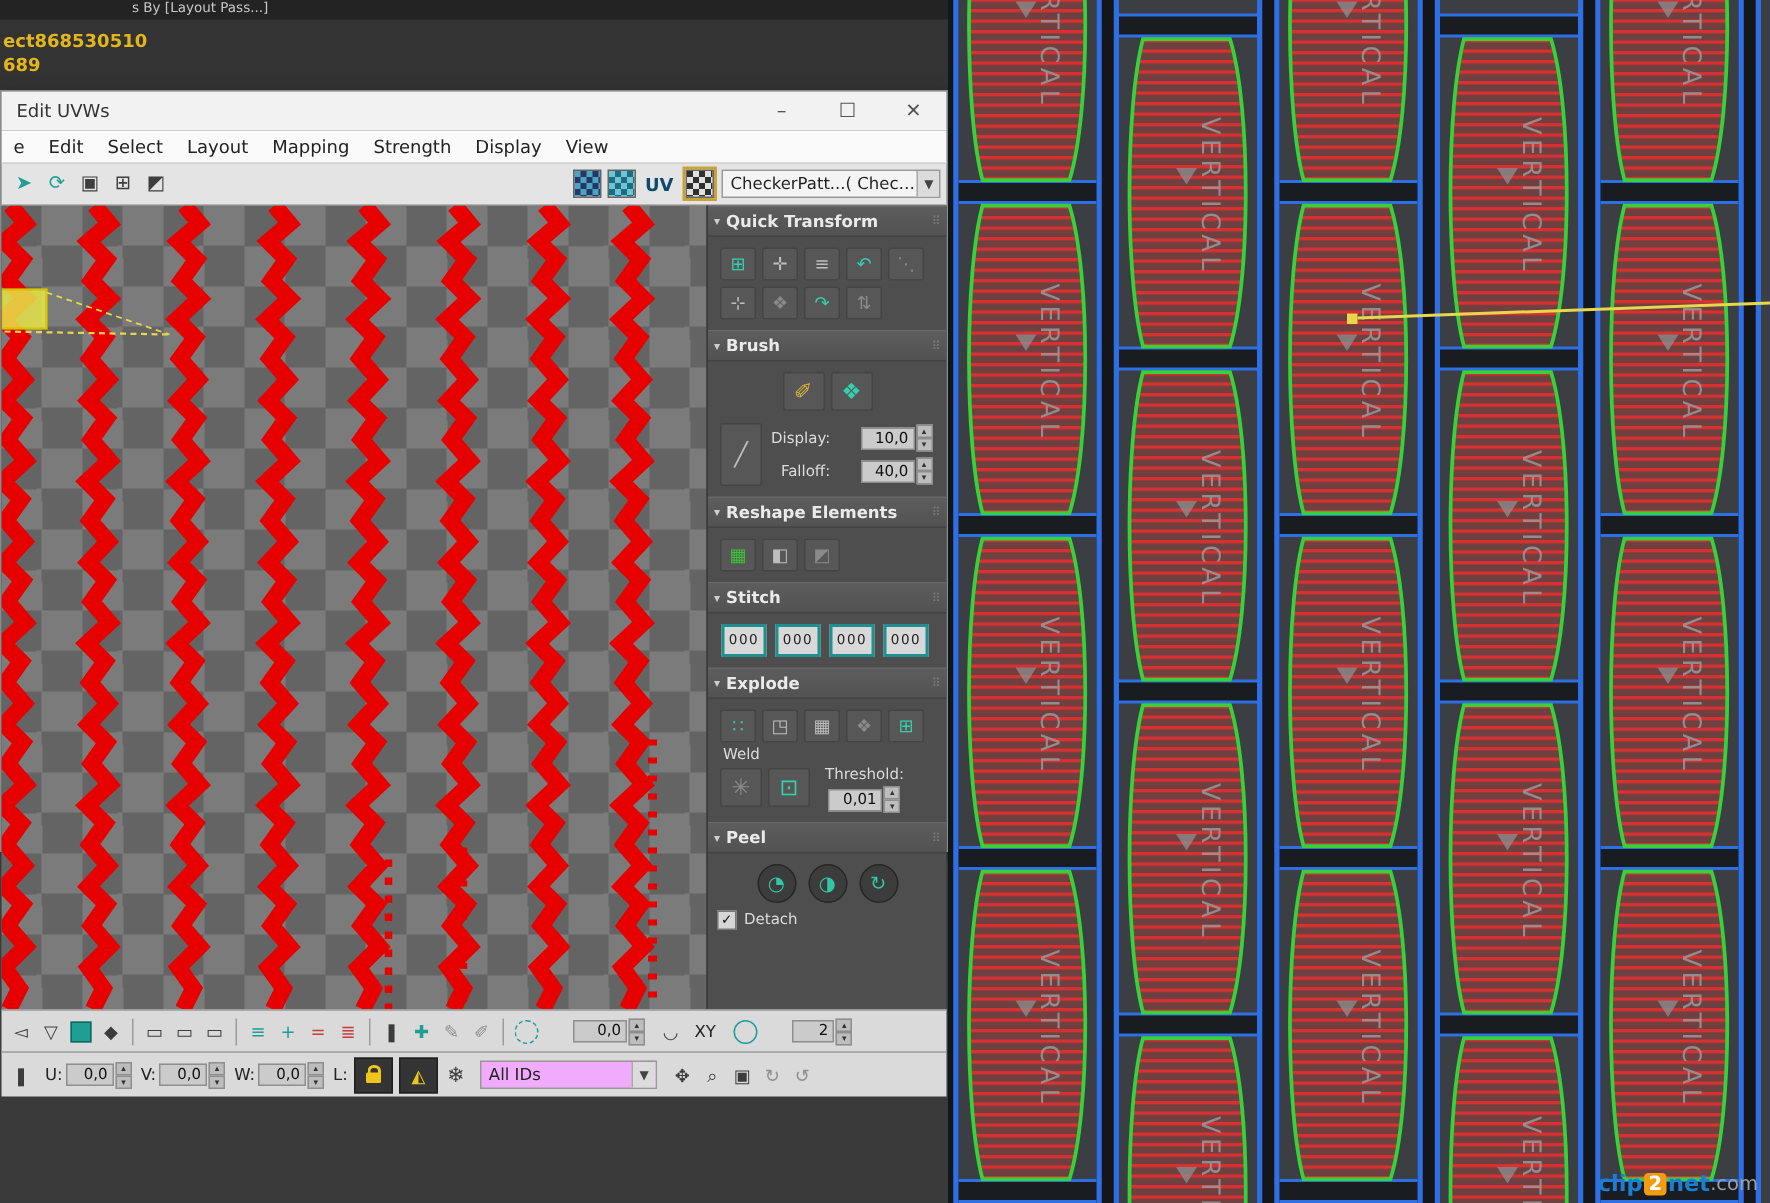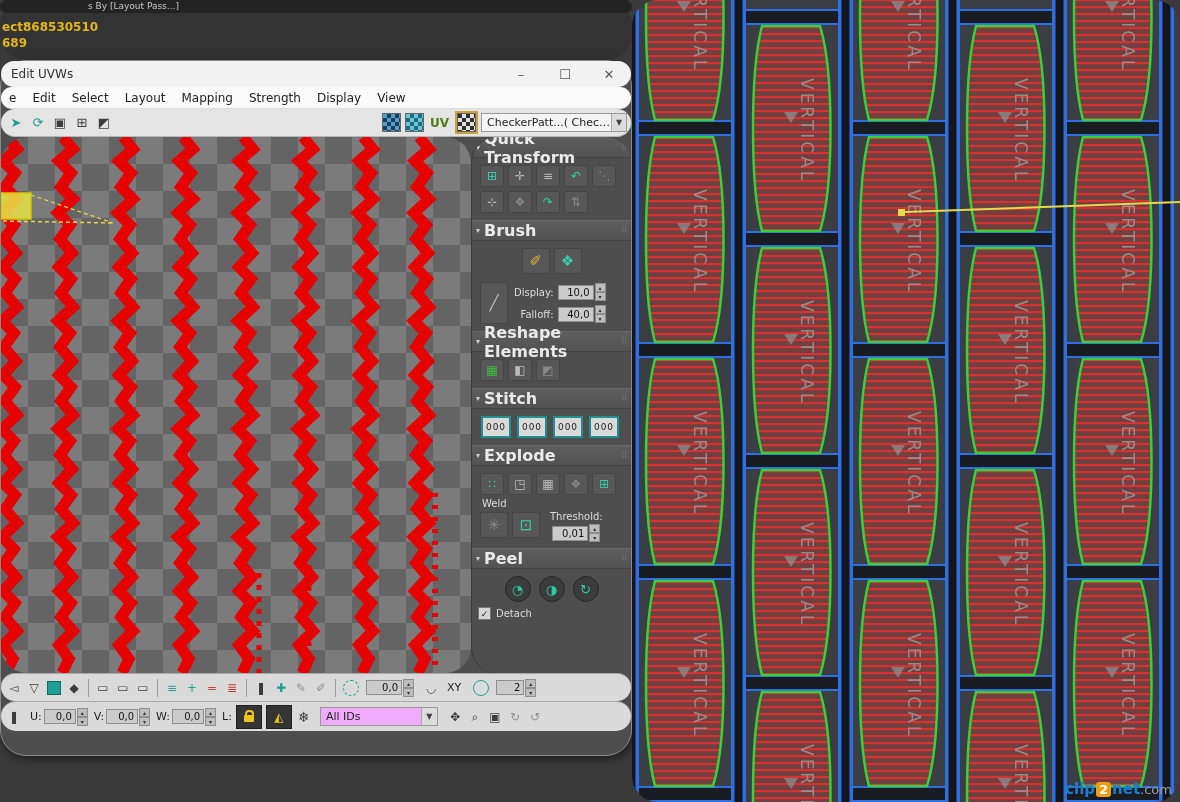--- a/index.html
+++ b/index.html
@@ -1,79 +1,79 @@
 <!DOCTYPE html>
 <html><head>
 <meta charset="utf-8">
 <style>
   html,body{margin:0;padding:0;background:#2c2c2c;}
   .screen{position:relative;width:1180px;height:802px;overflow:hidden;background:#3a3a3a;
           font-family:"DejaVu Sans",sans-serif;-webkit-font-smoothing:antialiased;}
-  .abs{position:absolute;border-radius:26px;}
+  .abs{position:absolute;}
 
   
   .top-area{left:0;top:0;width:632px;height:60px;background:#333;}
   .top-strip{left:0;top:0;width:632px;height:13px;background:#232323;color:#c8c8c8;font-size:9px;
              line-height:13px;padding-left:88px;box-sizing:border-box;}
   .obj-id{left:2px;top:20px;color:#e3b71c;font-size:12px;font-weight:bold;}
   .obj-num{left:2px;top:36px;color:#e3b71c;font-size:12px;font-weight:bold;}
 
   
-  .uvw{left:0;top:60px;width:632px;height:696px;background:#4e4e4e;border:1px solid #8a8a8a;
+  .uvw{left:0;top:60px;width:632px;height:508px;background:#4e4e4e;border:1px solid #8a8a8a;
        box-sizing:border-box;box-shadow:2px 3px 8px rgba(0,0,0,.5);}
   .titlebar{left:0;top:0;width:630px;height:26px;background:#f2f2f2;display:flex;align-items:center;}
   .title{font-size:12px;color:#333;padding-left:10px;}
   .winbtns{margin-left:auto;display:flex;}
   .winbtn{width:44px;height:26px;display:flex;align-items:center;justify-content:center;
           font-size:13px;color:#555;cursor:default;}
   .menubar{left:0;top:26px;width:630px;height:22px;background:#fafafa;border-bottom:1px solid #ddd;
            display:flex;align-items:center;box-sizing:border-box;}
   .menu-item{font-size:12px;color:#222;padding:0 8px;}
   .toolbar{left:0;top:48px;width:630px;height:28px;background:#e4e4e4;border-bottom:1px solid #b5b5b5;
            display:flex;align-items:center;box-sizing:border-box;padding:0 4px;}
   .tbtn{min-width:20px;height:20px;display:flex;align-items:center;justify-content:center;
         font-size:13px;color:#3e3e3e;margin:0 1px;}
   .tbtn.teal{color:#1f9e93;}
   .chk{width:17px;height:17px;border:1px solid #666;margin:0 2px;
        background:repeating-conic-gradient(#28356b 0% 25%, #4aa6bc 0% 50%);background-size:8px 8px;}
   .chk.map{background:repeating-conic-gradient(#e0e0e0 0% 25%, #2f2f2f 0% 50%);background-size:8px 8px;
        outline:2px solid #caa23a;}
-  .uv-label{font-size:12px;color:#4d7c0f;font-weight:bold;margin:0 6px 0 4px;}
+  .uv-label{font-size:12px;color:#0c4a6e;font-weight:bold;margin:0 6px 0 4px;}
   .dropdown{height:19px;background:#f4f4f4;border:1px solid #999;display:flex;align-items:center;
             font-size:11px;color:#222;padding-left:5px;box-sizing:border-box;}
   .dropdown .txt{overflow:hidden;white-space:nowrap;text-overflow:ellipsis;}
   .dd-arrow{width:15px;height:100%;display:flex;align-items:center;justify-content:center;
             font-size:8px;color:#444;background:#dcdcdc;border-left:1px solid #aaa;margin-left:auto;}
   .map-dd{width:146px;margin-left:3px;}
 
   
   .canvas{left:0;top:76px;width:470px;height:536px;overflow:hidden;
           background:repeating-conic-gradient(#7b7b7b 0% 25%, #646464 0% 50%);background-size:54px 54px;}
   .canvas svg{position:absolute;left:0;top:0;}
 
   
   .sidepanel{left:470px;top:76px;width:160px;height:536px;background:#4e4e4e;border-left:1px solid #3a3a3a;
              box-sizing:border-box;overflow:hidden;}
   .rollout-h{height:19px;background:linear-gradient(#5d5d5d,#525252);border-top:1px solid #686868;
              border-bottom:1px solid #434343;display:flex;align-items:center;padding:0 4px;}
   .rollout-h .arr{font-size:8px;color:#cfcfcf;margin-right:4px;}
-  .rollout-h .ttl{font-size:16px;font-weight:bold;color:#eaeaea;}
+  .rollout-h .ttl{font-size:11px;font-weight:bold;color:#eaeaea;}
   .rollout-h .grip{margin-left:auto;font-size:8px;color:#7a7a7a;}
   .ro-body{padding:4px 6px;}
   .icon-row{display:flex;align-items:center;margin:2px 0;}
   .pbtn{min-width:22px;height:20px;margin:1px 2px;background:#575757;border:1px solid #454545;
         border-radius:2px;display:flex;align-items:center;justify-content:center;
         font-size:12px;color:#35cfae;}
   .pbtn.big{min-width:26px;height:24px;font-size:15px;}
   .pbtn.gray{color:#bdbdbd;}
   .pbtn.dark{color:#8a8a8a;}
   .stitchbtn{min-width:26px;height:18px;margin:1px 3px;background:#d9d9d9;border:2px solid #1f8f8f;
         display:flex;align-items:center;justify-content:center;font-size:9px;color:#222;letter-spacing:1px;}
   .lbl{font-size:10px;color:#dcdcdc;}
-  .spin{display:flex;align-items:center;margin-left:4px;}
+  .spin{display:flex;align-items:center;margin-left:20px;}
   .spin-val{width:36px;height:15px;background:#cbcbcb;border:1px solid #8e8e8e;color:#111;
             font-size:10px;display:flex;align-items:center;justify-content:flex-end;padding-right:3px;box-sizing:border-box;}
   .spin-arr{display:flex;flex-direction:column;margin-left:1px;}
   .spin-arr span{font-size:6px;line-height:7px;color:#333;background:#bdbdbd;width:11px;text-align:center;
                  border:1px solid #8e8e8e;box-sizing:border-box;}
   .circbtn{width:24px;height:24px;border-radius:50%;background:#3c3c3c;border:1px solid #262626;
            margin:1px 4px;display:flex;align-items:center;justify-content:center;font-size:13px;color:#2fc7a4;}
   .cbx{width:11px;height:11px;background:#d6d6d6;border:1px solid #777;font-size:9px;color:#111;
        display:flex;align-items:center;justify-content:center;margin-right:5px;}
 

